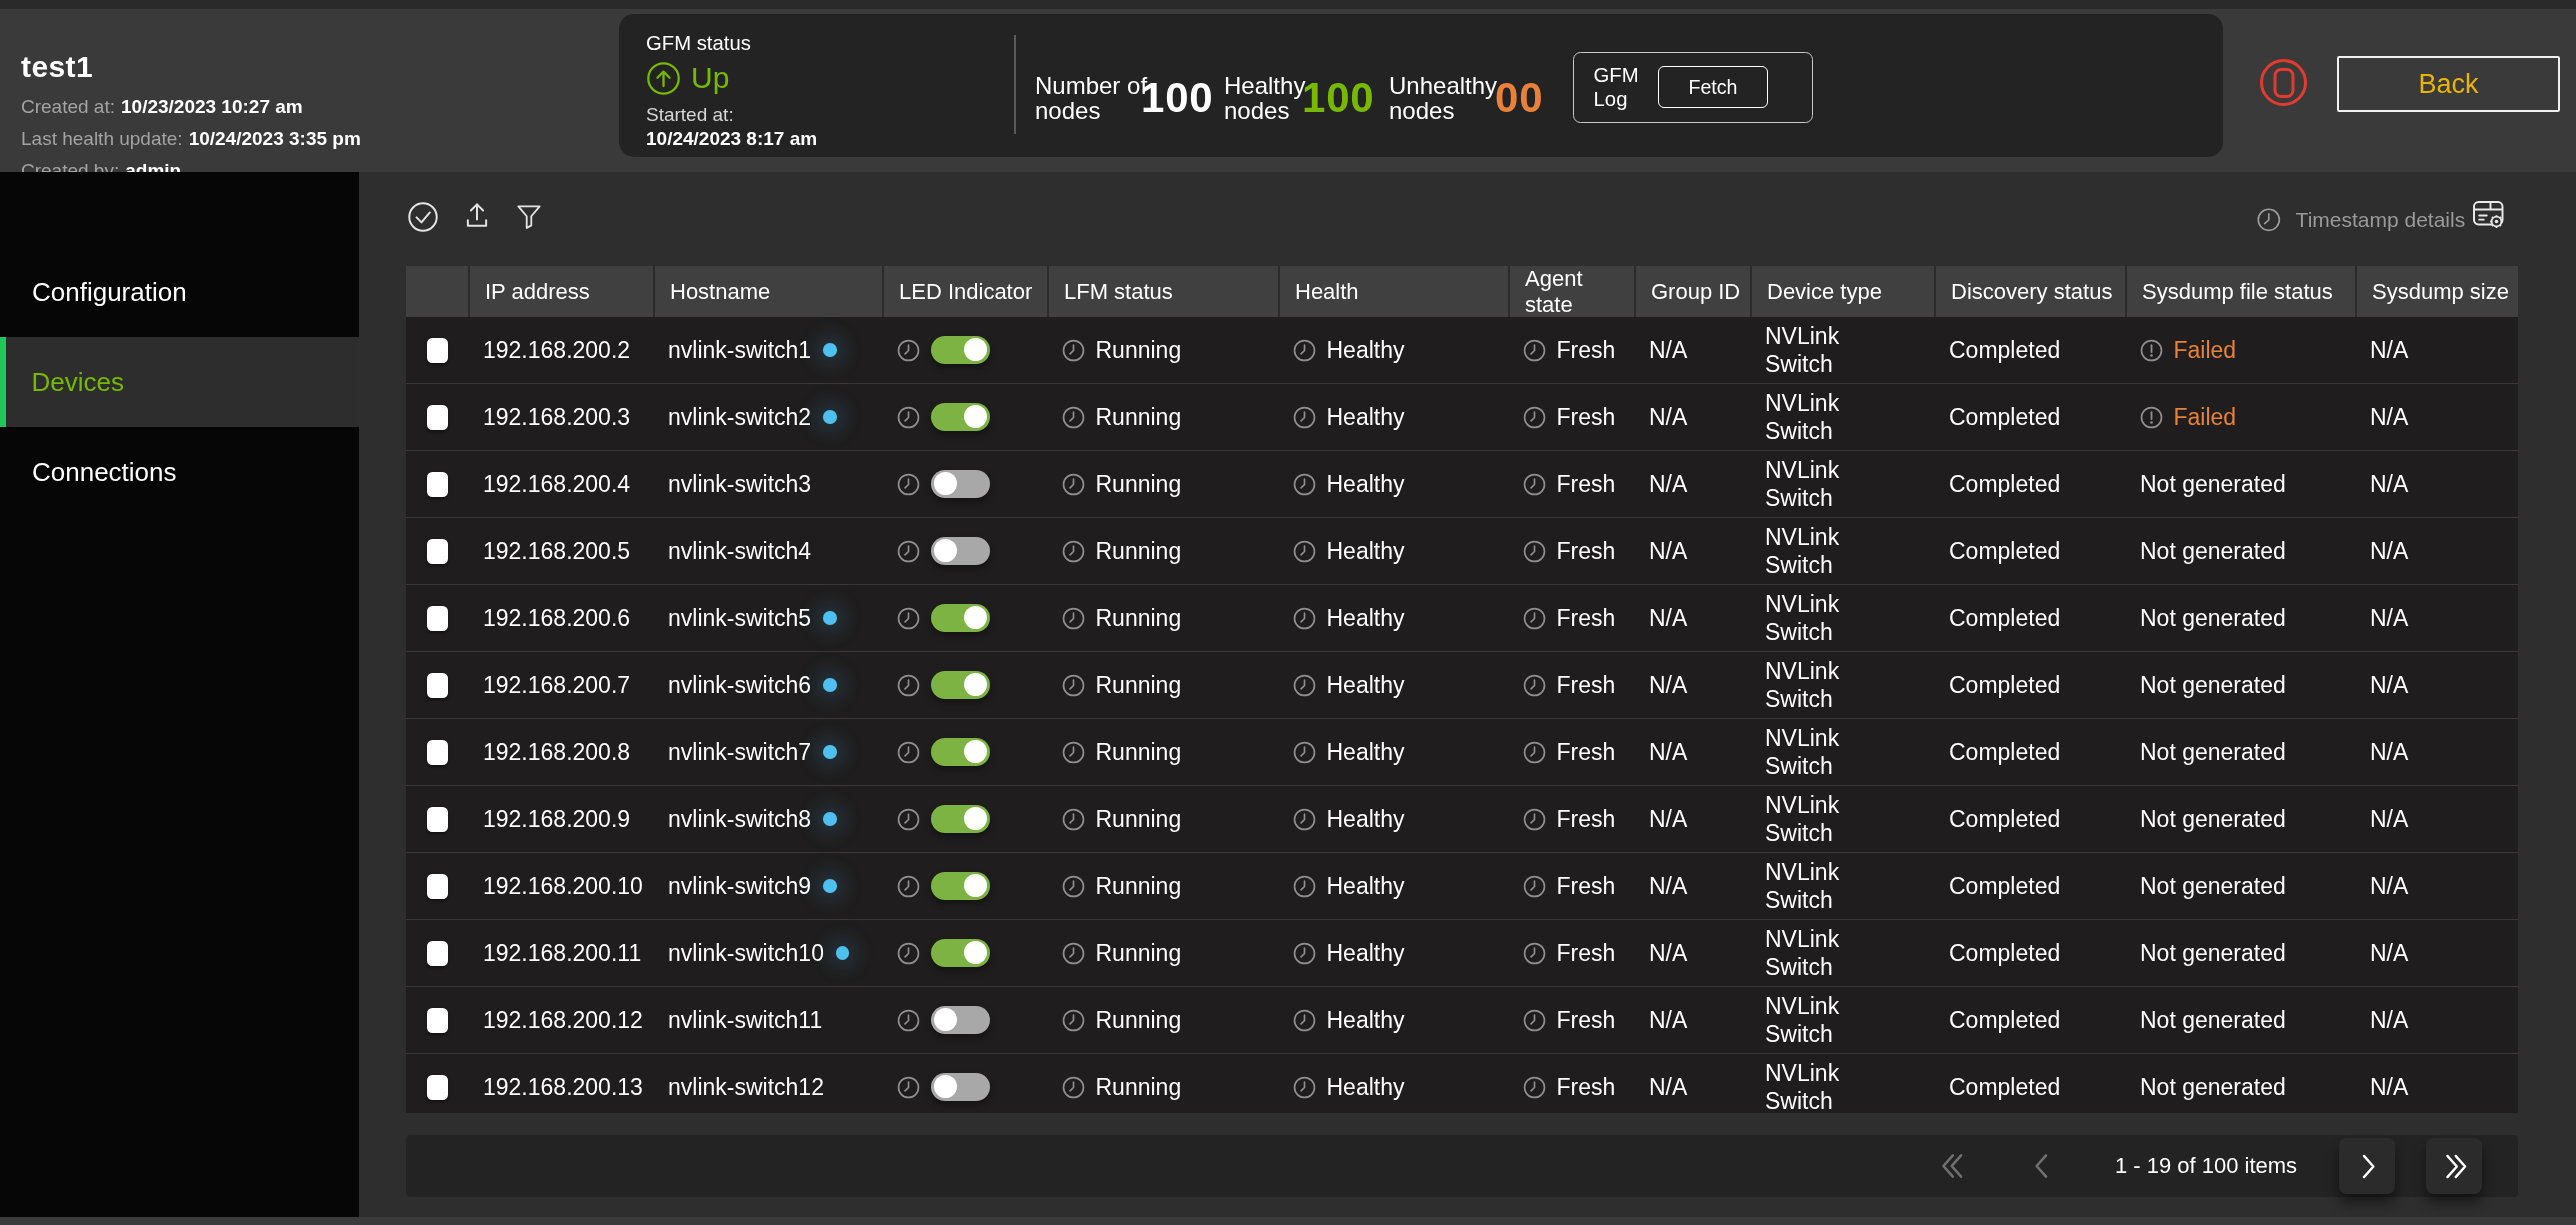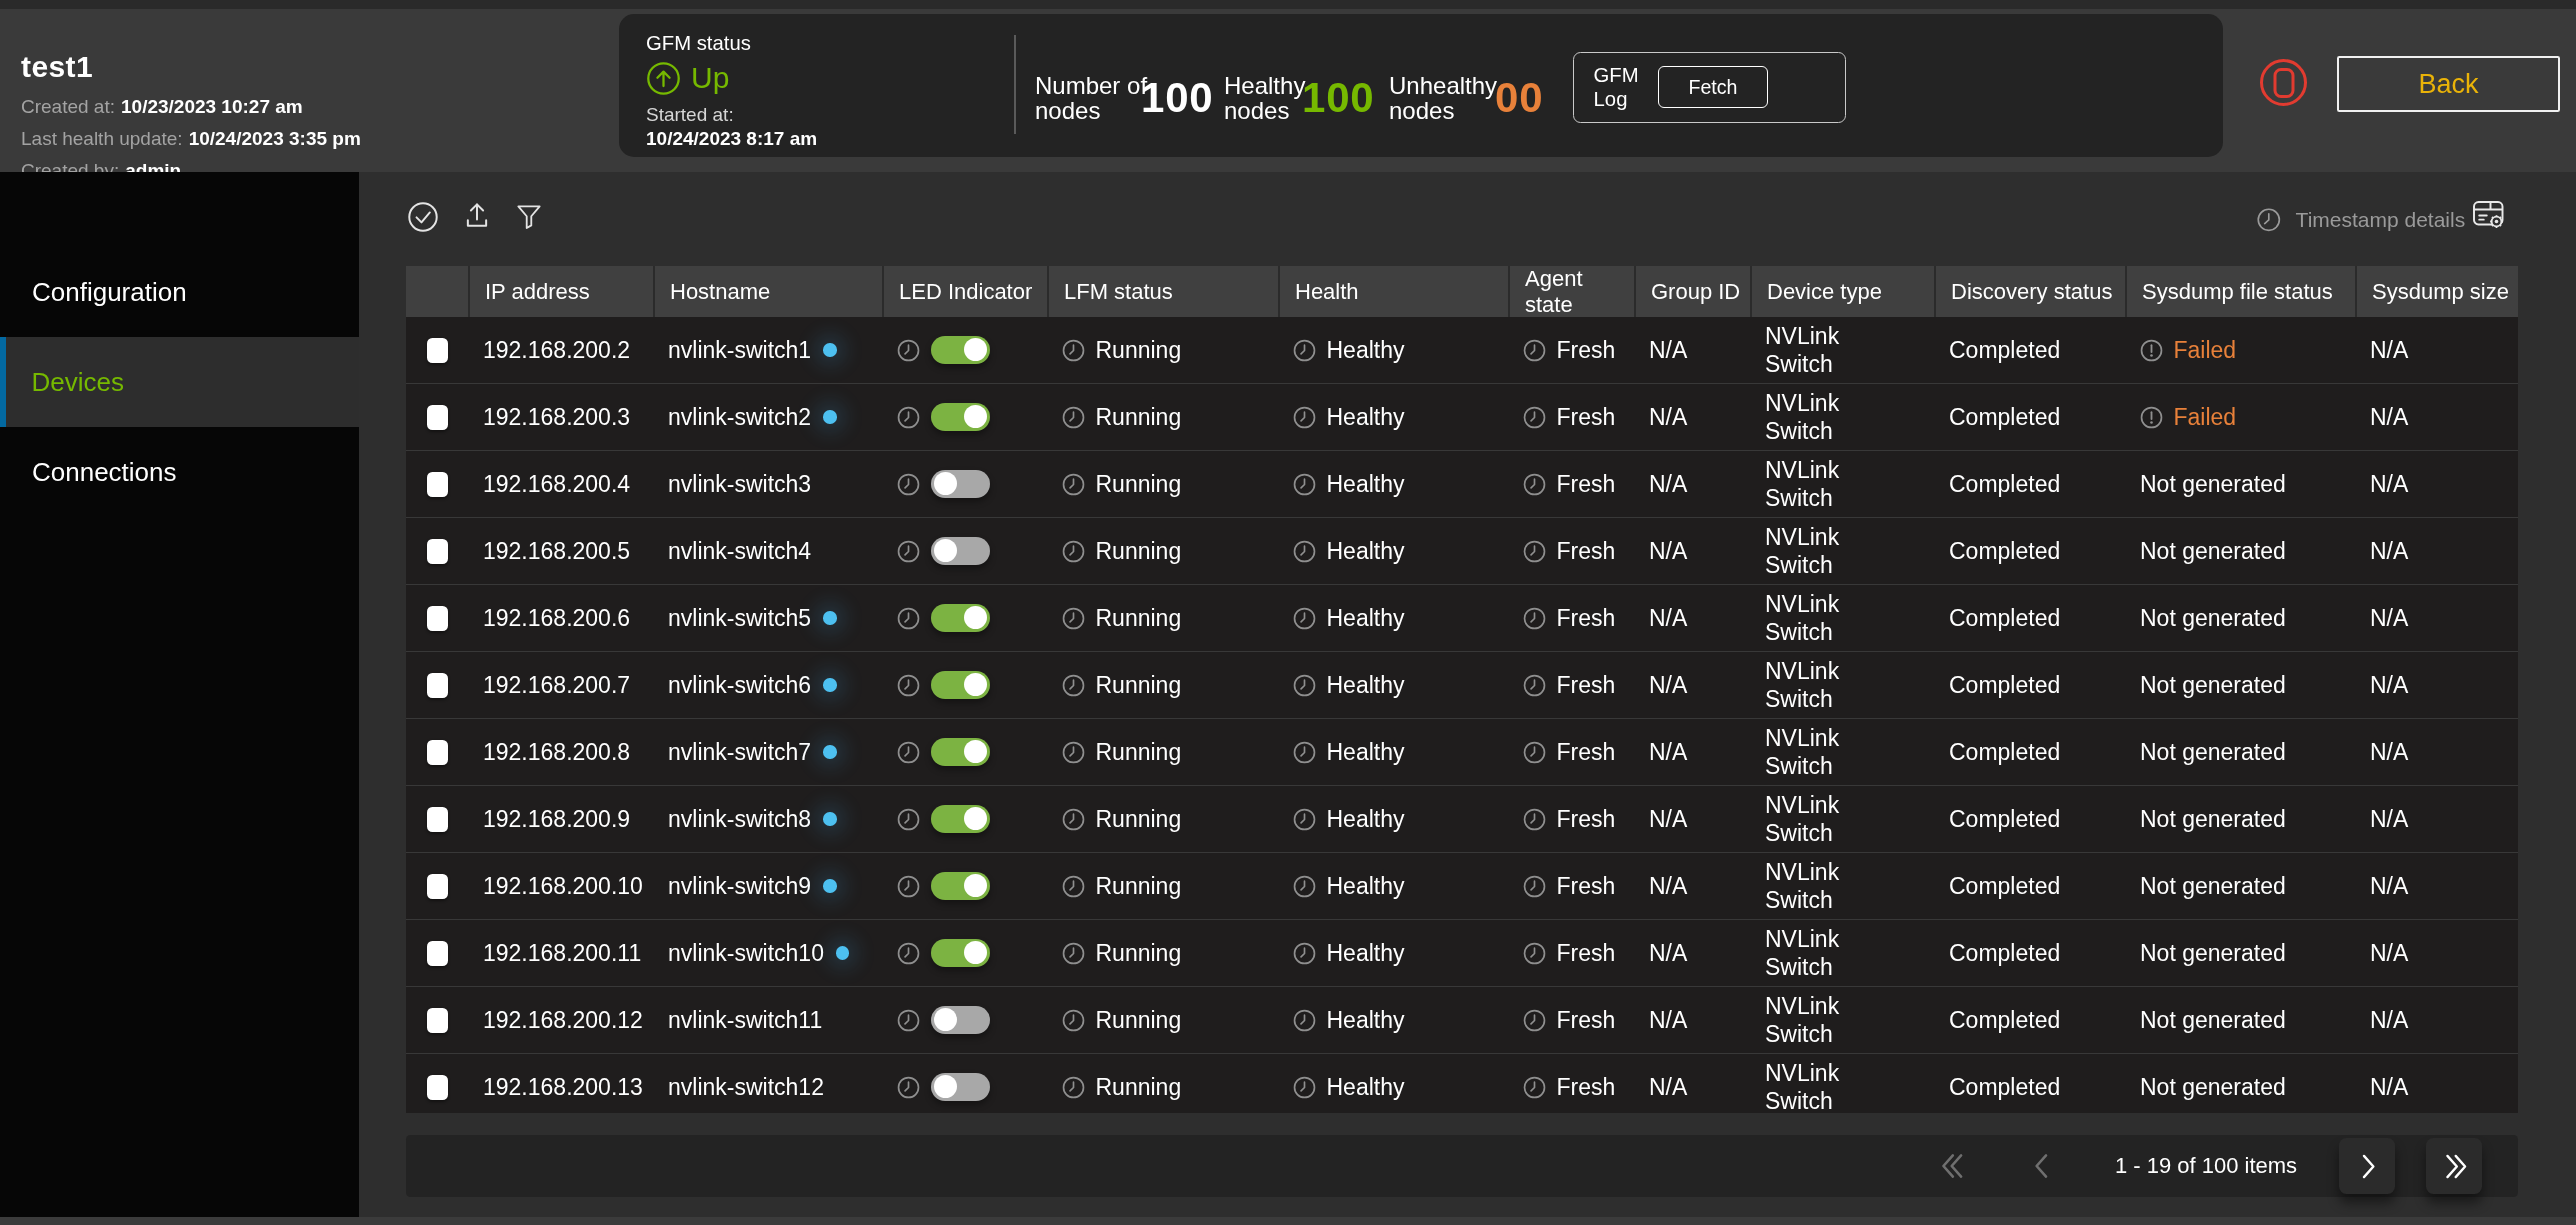--- a/index.html
+++ b/index.html
@@ -22,33 +22,33 @@
   .gfm-up-row{position:absolute;left:27px;top:47px;display:flex;gap:10px;}
   .gfm-up-text{font-size:30px;color:#76b900;font-weight:500;}
   .gfm-started-label{position:absolute;left:27px;top:90px;font-size:19px;color:#d6d6d6;}
   .gfm-started-value{position:absolute;left:27px;top:114px;font-size:19px;font-weight:bold;}
   .gfm-divider{position:absolute;left:395px;top:21px;width:1.5px;height:99px;background:#5a5a5a;}
   .stat-label{position:absolute;top:59px;font-size:24px;line-height:25px;font-weight:500;}
   .stat-value{position:absolute;top:60px;font-size:42px;font-weight:600;letter-spacing:0.8px;}
   .sl1{left:416px;} .sv1{left:522px;}
   .sl2{left:605px;} .sv2{left:683px;}
   .sl3{left:770px;} .sv3{left:876px;}
-  .gfm-log-box{position:absolute;left:954px;top:38px;width:273px;height:71px;border:1.5px solid #c9c9c9;border-radius:7.5px;box-sizing:border-box;}
+  .gfm-log-box{position:absolute;left:954px;top:38px;width:240px;height:71px;border:1.5px solid #c9c9c9;border-radius:7.5px;box-sizing:border-box;}
   .gfm-log-label{position:absolute;left:19.6px;top:50%;transform:translateY(-50%);font-size:20.3px;line-height:24px;}
   .fetch-btn{position:absolute;left:84px;top:50%;transform:translateY(-50%);width:110px;height:42px;
     background:transparent;border:1.5px solid #fff;border-radius:6px;color:#fff;font-size:19.6px;font-family:inherit;cursor:pointer;}
   .record-icon{position:absolute;left:2260px;top:59px;width:47px;height:47px;border:3px solid #e23b30;border-radius:50%;box-sizing:border-box;cursor:pointer;}
   .record-inner{position:absolute;left:50%;top:50%;transform:translate(-50%,-50%);width:15px;height:24px;border:3px solid #e23b30;border-radius:7.5px;}
   .back-btn{position:absolute;left:2337px;top:56px;width:223px;height:56px;background:transparent;
     border:2.3px solid #f0f0f0;border-radius:2.3px;color:#eab308;font-size:27px;font-family:inherit;cursor:pointer;}
 
   
   .sidebar{position:absolute;left:0;top:172px;width:359px;height:1046px;background:#060606;box-sizing:border-box;padding-top:75px;}
   .side-item{height:90px;display:flex;align-items:center;padding-left:32px;font-size:26px;font-weight:500;color:#fff;cursor:pointer;box-sizing:border-box;}
-  .side-item.active{background:#2d2d2d;border-left:6px solid #0369a1;padding-left:25.6px;color:#76b900;}
+  .side-item.active{background:#2d2d2d;border-left:6px solid #22c55e;padding-left:25.6px;color:#76b900;}
 
   
   .content{position:absolute;left:359px;top:172px;width:2217px;height:1046px;background:#2e2e2e;}
   .tool-icon{position:absolute;cursor:pointer;}
   .ti-1{left:48px;top:29px;} .ti-2{left:102px;top:27px;} .ti-3{left:154px;top:29px;}
   .timestamp{position:absolute;left:1897px;top:35px;display:flex;align-items:center;gap:14px;color:#9a9a9a;font-size:21px;cursor:pointer;}
   .ti-settings{left:2112px;top:24px;}
 
   
   .table{position:absolute;left:47px;top:94px;width:2112px;}

